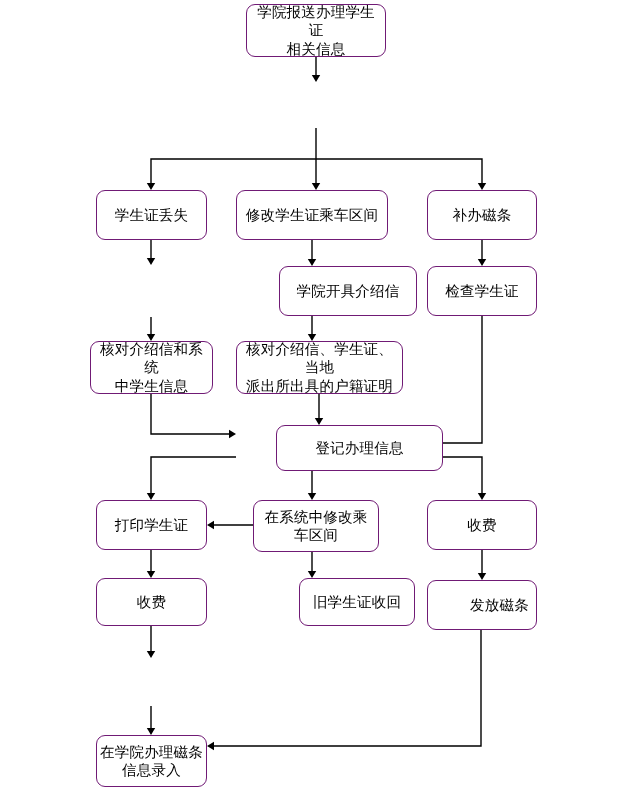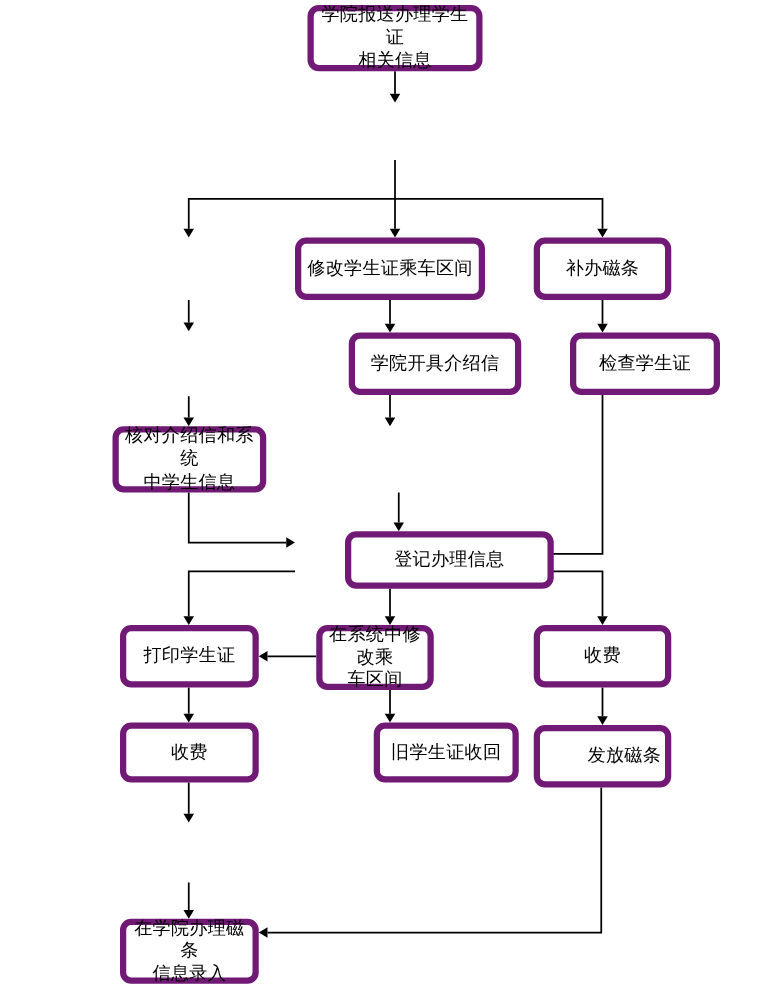--- a/index.html
+++ b/index.html
@@ -18,21 +18,21 @@
   #edges {
     position: absolute;
     left: 0;
     top: 0;
     width: 617px;
     height: 791px;
   }
   .node {
     position: absolute;
     box-sizing: border-box;
-    border: 5px solid #701a75;
+    border: 1px solid #701a75;
     border-radius: 9px;
     background: #ffffff;
     display: flex;
     align-items: center;
     justify-content: center;
     text-align: center;
     color: #000000;
     font-size: 14.5px;
     line-height: 1.26;
     letter-spacing: 0.2px;
@@ -130,29 +130,32 @@
         <polyline points="151,706 151,728" fill="none" stroke="#000000" stroke-width="1.4"></polyline>
         <polygon points="151,735 146.8,728 155.2,728" fill="#000000"></polygon>
       </g>
       <g>
         <polyline points="481,630 481,746 214,746" fill="none" stroke="#000000" stroke-width="1.4"></polyline>
         <polygon points="207,746 214,741.8 214,750.2" fill="#000000"></polygon>
       </g>
     </svg>
 <div class="node" style="left: 246px; top: 4px; width: 140px; height: 53px;">学院报送办理学生证
 相关信息</div>
+    <div class="node" style="left: 96px; top: 190px; width: 111px; height: 50px;">学生证丢失</div>
     <div class="node" style="left: 236px; top: 190px; width: 152px; height: 50px;">修改学生证乘车区间</div>
     <div class="node" style="left: 427px; top: 190px; width: 110px; height: 50px;">补办磁条</div>
     <div class="node" style="left: 243px; top: 266px; width: 138px; height: 50px; margin-left: 36px;">学院开具介绍信</div>
-    <div class="node" style="left: 427px; top: 266px; width: 120px; height: 50px; margin-left: 29px;">检查学生证</div>
+    <div class="node" style="left: 427px; top: 266px; width: 110px; height: 50px;">检查学生证</div>
     <div class="node" style="left: 90px; top: 341px; width: 123px; height: 53px;">核对介绍信和系统
 中学生信息</div>
+    <div class="node" style="left: 236px; top: 341px; width: 167px; height: 53px;">核对介绍信、学生证、当地
+派出所出具的户籍证明</div>
     <div class="node" style="left: 236px; top: 425px; width: 167px; height: 46px; margin-left: 40px;">登记办理信息</div>
     <div class="node" style="left: 96px; top: 500px; width: 111px; height: 50px;">打印学生证</div>
-    <div class="node" style="left: 253px; top: 500px; width: 94px; height: 52px;">在系统中修改乘
+    <div class="node" style="left: 253px; top: 500px; width: 126px; height: 52px;">在系统中修改乘
 车区间</div>
     <div class="node" style="left: 427px; top: 500px; width: 110px; height: 50px;">收费</div>
     <div class="node" style="left: 96px; top: 578px; width: 111px; height: 48px;">收费</div>
     <div class="node" style="left: 255px; top: 578px; width: 116px; height: 48px; margin-left: 44px;">旧学生证收回</div>
     <div class="node" style="left: 427px; top: 580px; width: 110px; height: 50px; padding-left: 38px;">发放磁条</div>
     <div class="node" style="left: 96px; top: 735px; width: 111px; height: 52px;">在学院办理磁条
 信息录入</div>
   </div>
 
 </body></html>

